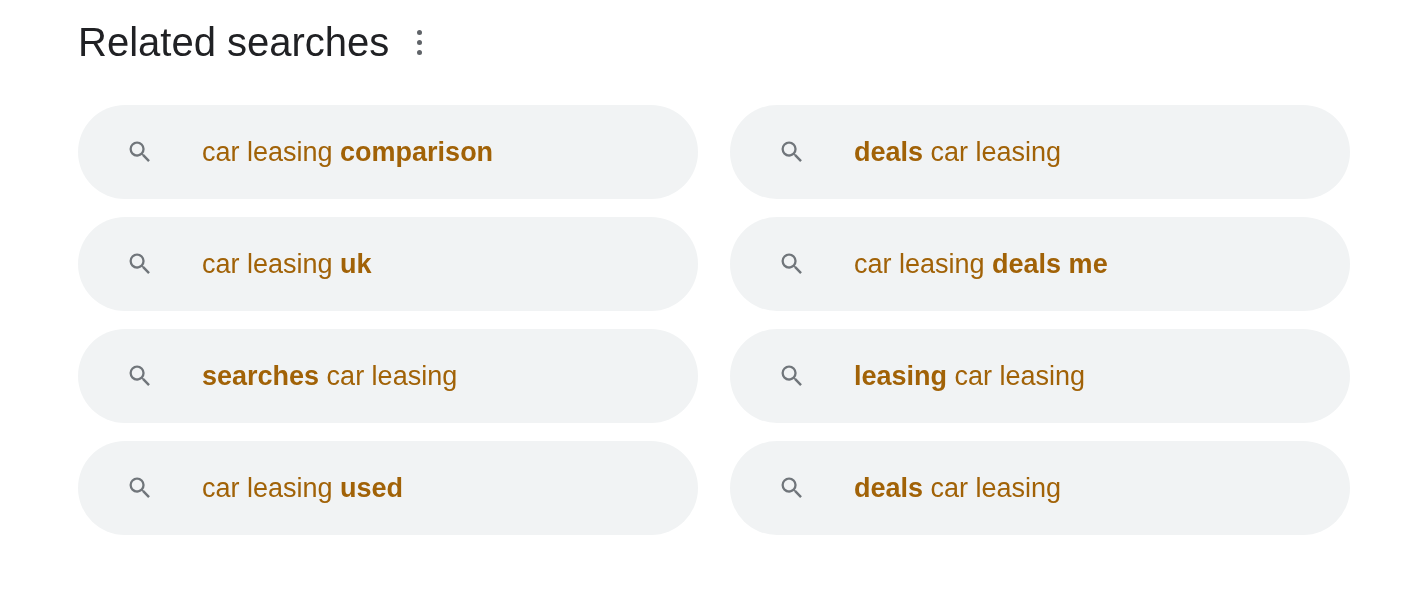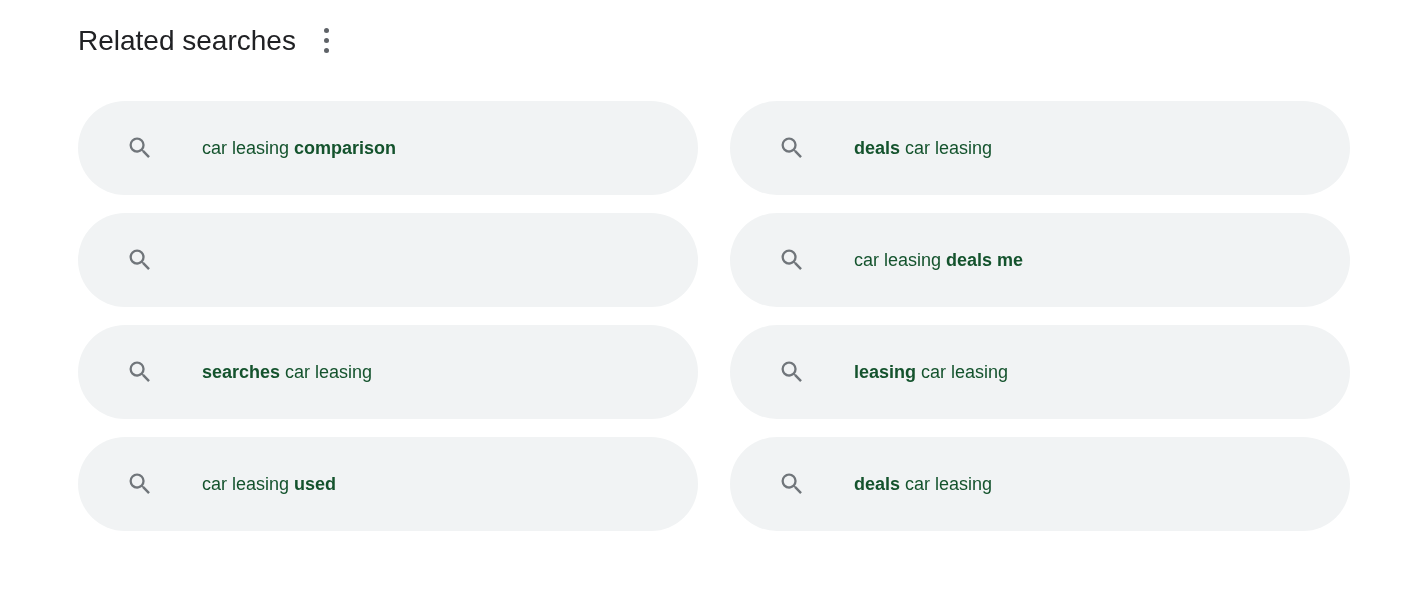--- a/index.html
+++ b/index.html
@@ -12,21 +12,21 @@
       background: #fff;
       padding: 20px 78px;
     }
     .header {
       display: flex;
       align-items: center;
       gap: 20px;
       margin-bottom: 40px;
     }
     .title {
-      font-size: 28px;
+      font-size: 40px;
       font-weight: 400;
       color: #202124;
       font-family: 'Google Sans', Arial, sans-serif;
     }
     .more-menu {
       display: flex;
       flex-direction: column;
       gap: 5px;
       cursor: pointer;
       padding: 8px;
@@ -57,22 +57,22 @@
       width: 28px;
       height: 28px;
       flex-shrink: 0;
     }
     .search-icon svg {
       width: 100%;
       height: 100%;
       fill: #70757a;
     }
     .chip-text {
-      font-size: 18px;
-      color: #14532d;
+      font-size: 27px;
+      color: #a16207;
       font-weight: 400;
     }
     .chip-text .bold {
       font-weight: 700;
     }
   </style>
 </head>
 <body>
 
 <div class="header">
@@ -100,20 +100,21 @@
         </svg>
     </span>
     <span class="chip-text"><span></span><span class="bold">deals</span><span> car leasing</span></span>
   </a>
   <a class="chip">
     <span class="search-icon">
       <svg viewBox="0 0 24 24">
           <path d="M15.5 14h-.79l-.28-.27A6.471 6.471 0 0 0 16 9.5 6.5 6.5 0 1 0 9.5 16c1.61 0 3.09-.59 4.23-1.57l.27.28v.79l5 4.99L20.49 19l-4.99-5zm-6 0C7.01 14 5 11.99 5 9.5S7.01 5 9.5 5 14 7.01 14 9.5 11.99 14 9.5 14z"></path>
         </svg>
     </span>
+    <span class="chip-text"><span>car leasing </span><span class="bold">uk</span><span></span></span>
   </a>
   <a class="chip">
     <span class="search-icon">
       <svg viewBox="0 0 24 24">
           <path d="M15.5 14h-.79l-.28-.27A6.471 6.471 0 0 0 16 9.5 6.5 6.5 0 1 0 9.5 16c1.61 0 3.09-.59 4.23-1.57l.27.28v.79l5 4.99L20.49 19l-4.99-5zm-6 0C7.01 14 5 11.99 5 9.5S7.01 5 9.5 5 14 7.01 14 9.5 11.99 14 9.5 14z"></path>
         </svg>
     </span>
     <span class="chip-text"><span>car leasing </span><span class="bold">deals me</span><span></span></span>
   </a>
   <a class="chip">

